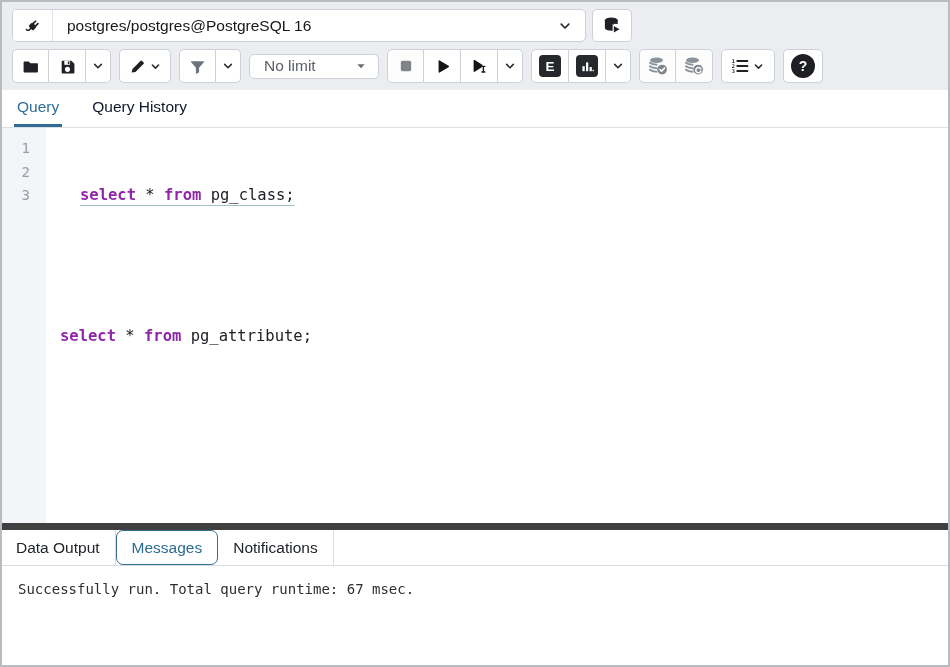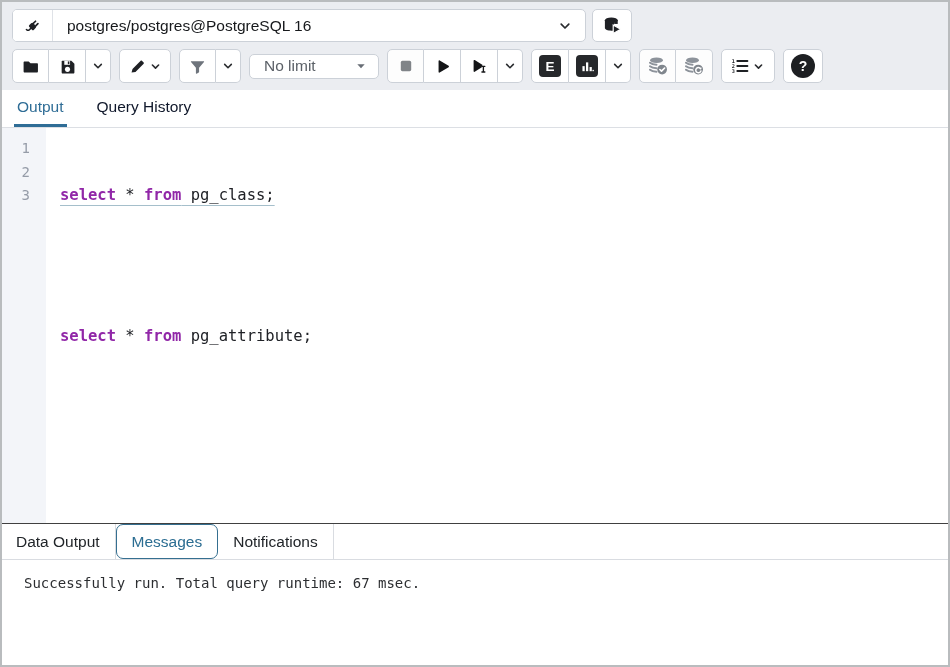--- a/index.html
+++ b/index.html
@@ -86,37 +86,37 @@
     font-size: 14px; text-align: right; padding: 9px 16px 0 0; line-height: 23.5px;
     user-select: none; flex: 0 0 auto;
   }
   .code {
     flex: 1; padding: 9px 0 0 14px;
     font-family: "DejaVu Sans Mono", "Liberation Mono", monospace;
     font-size: 15.5px; line-height: 23.5px; color: #202227;
     white-space: pre; cursor: text;
   }
   .kw { color: #9127a8; font-weight: bold; }
-  .executed { text-decoration: underline; text-decoration-color: #a5bfcb; text-decoration-thickness: 1px; text-underline-offset: 5px; }
+  .executed { text-decoration: underline; text-decoration-color: #a5bfcb; text-decoration-thickness: 1px; text-underline-offset: 5px; margin-left: 20px; }
 
   
-  .bottom { flex: 0 0 142px; border-top: 1px solid #404040; display: flex; flex-direction: column; background: #fff; }
+  .bottom { flex: 0 0 142px; border-top: 7px solid #404040; display: flex; flex-direction: column; background: #fff; }
   .output-tabs {
     display: flex; align-items: stretch; height: 36px; border-bottom: 1px solid #d9dce1; flex: 0 0 auto;
   }
   .otab {
     display: flex; align-items: center; padding: 0 15px; font-size: 15.5px; color: #212529;
     border-right: 1px solid #d9dce1; cursor: pointer; background: #fff;
   }
   .otab:first-child { padding-left: 14px; }
   .otab.active {
     color: #2b6d92; border: 1px solid #356f90; border-radius: 7px; margin: 0; 
   }
   .messages {
-    flex: 1; padding: 11px 22px;
+    flex: 1; padding: 11px 16px;
     font-family: "DejaVu Sans Mono", "Liberation Mono", monospace;
     font-size: 14px; line-height: 24px; color: #2c2e31;
   }
 
   svg { display: block; }
 </style>
 </head>
 <body>
 
 <div class="window">
@@ -334,21 +334,21 @@
       <div class="btn-group">
         <div class="tbtn">
           <span class="badge-round">?</span>
         </div>
       </div>
 
     </div>
   </div>
 
   <div class="tabbar">
-    <div class="etab active">Output</div>
+    <div class="etab active">Query</div>
     <div class="etab">Query History</div>
   </div>
 
   <div class="editor">
     <div class="gutter">
       <div>1</div>
       <div>2</div>
       <div>3</div>
     </div>
     <div class="code">

